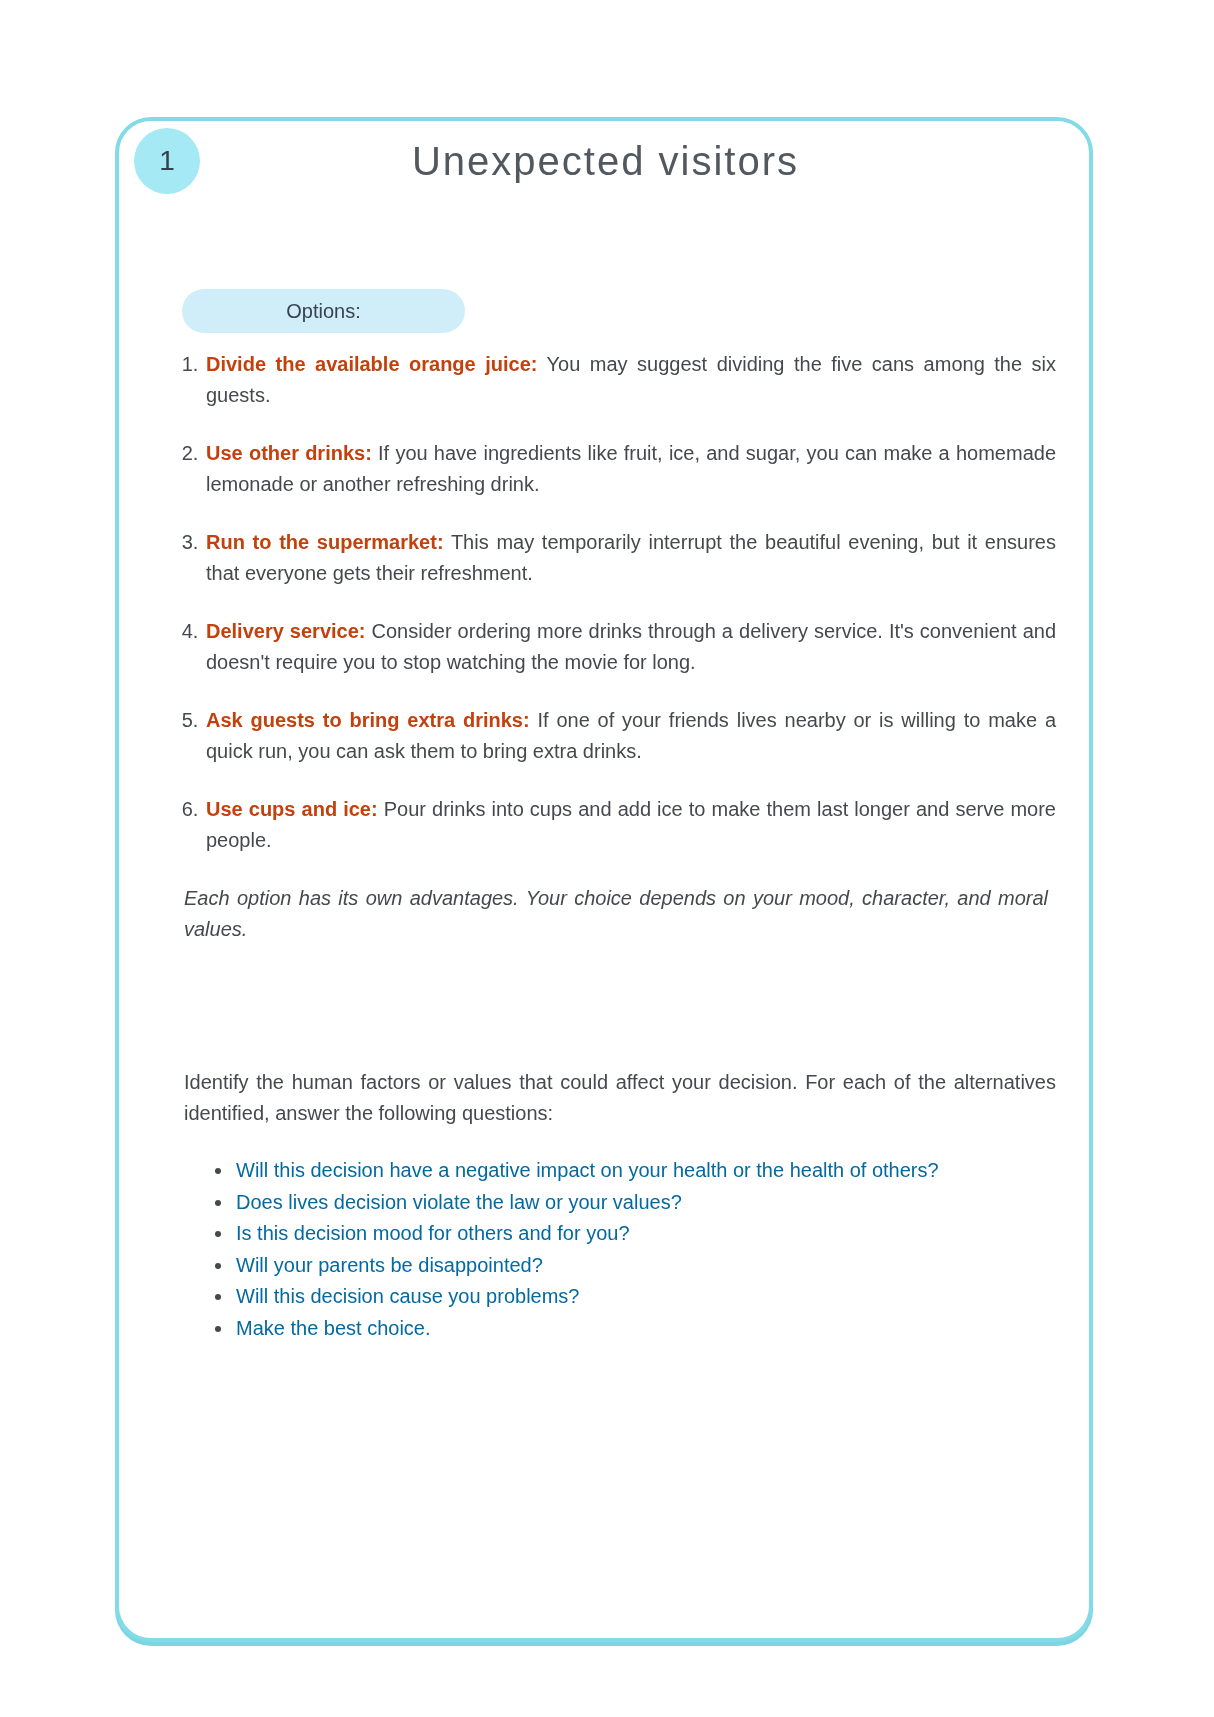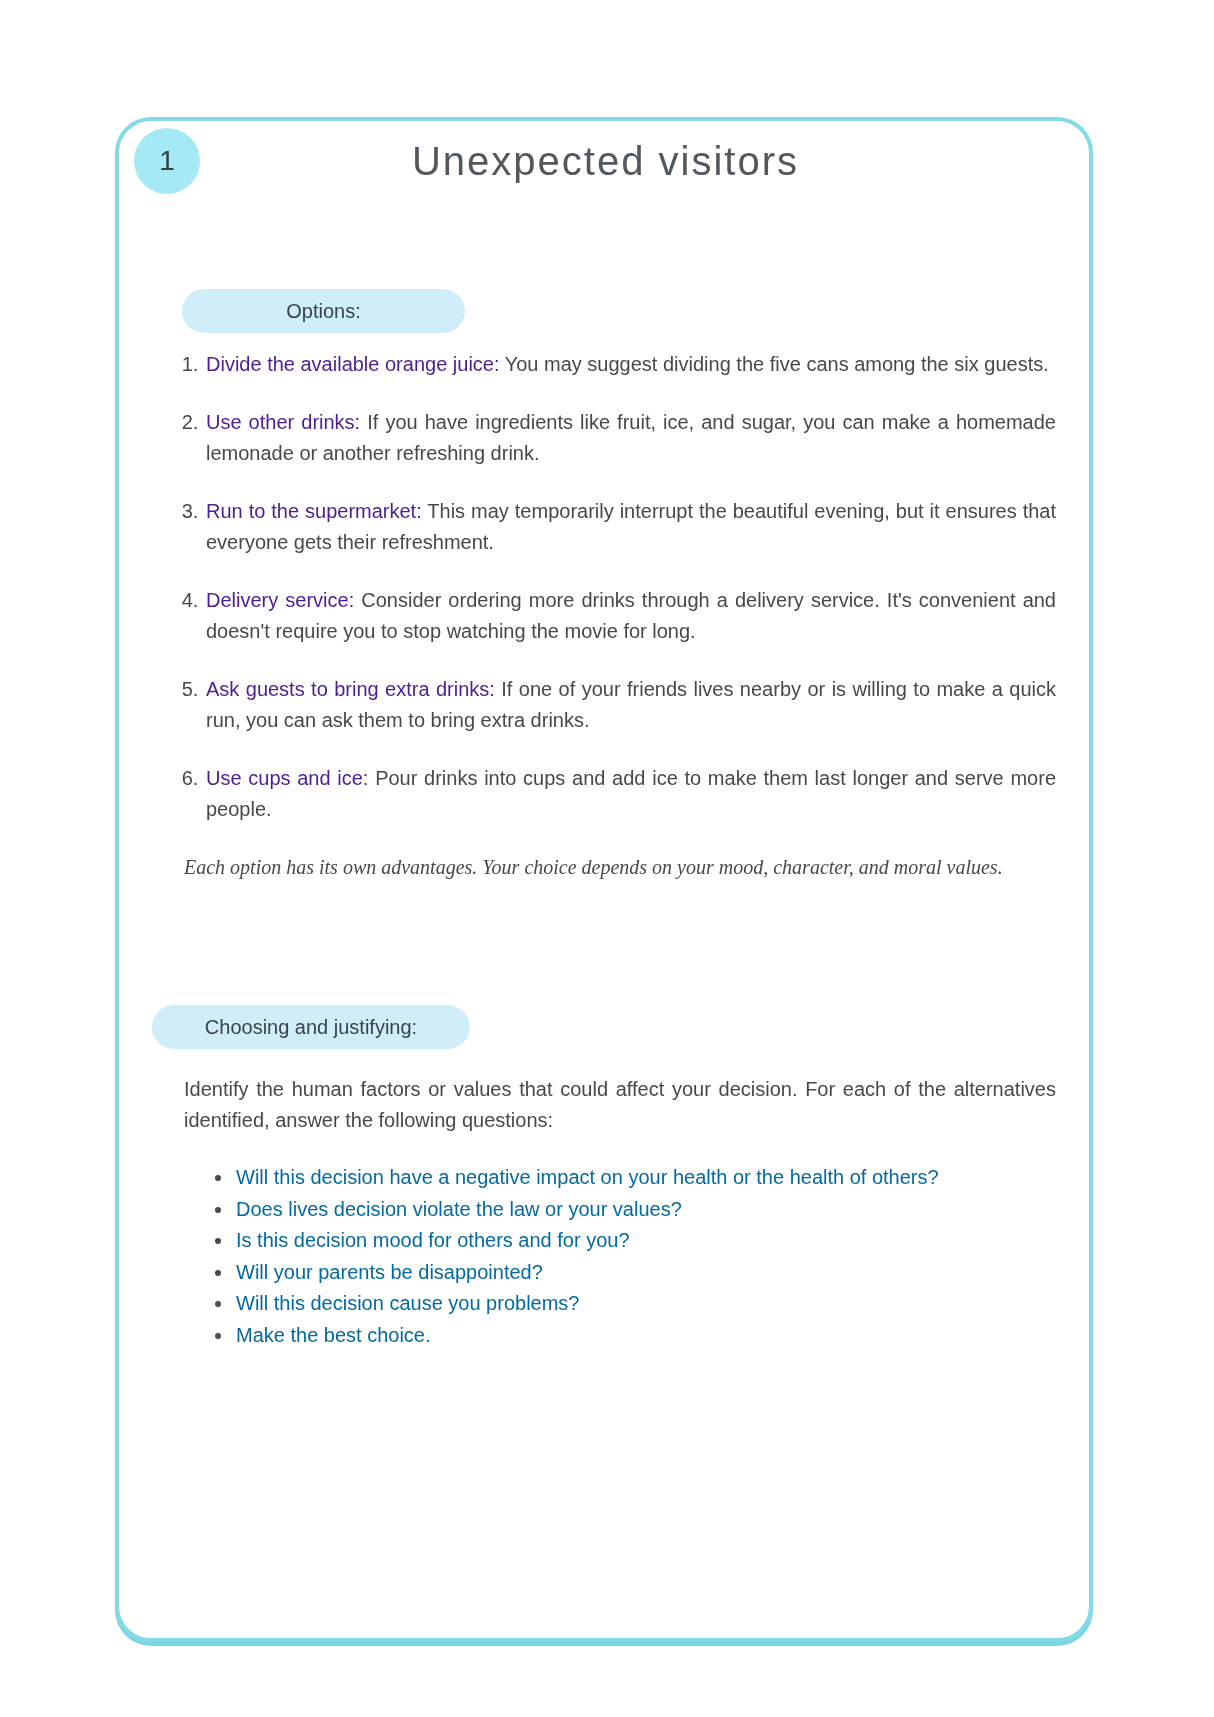--- a/index.html
+++ b/index.html
@@ -70,27 +70,26 @@
     padding:0 0 0 52px;
   }
   ol.options-list li{
     margin-bottom:27px;
     padding-left:2px;
   }
   ol.options-list li::marker{
     color:#45494e;
   }
   .lead{
-    font-weight:normal;
-    color:#4c1d95;
+    font-weight:bold;
+    color:#c2410c;
   }
   .note{
     font-style:italic;
     margin:1px 8px 0 32px;
-    font-family:Liberation Serif, serif;
   }
   .section-gap-large{ margin-top:122px; }
   .section-gap-medium{ margin-top:82px; }
   .para{
     margin:25px 0 0 32px;
   }
   ul.questions-list{
     margin:26px 0 0 0;
     padding:0 0 0 82px;
     list-style:disc;
@@ -124,21 +123,20 @@
         <li><span class="lead">Use other drinks:</span> <span>If you have ingredients like fruit, ice, and sugar, you can make a homemade lemonade or another refreshing drink.</span></li>
         <li><span class="lead">Run to the supermarket:</span> <span>This may temporarily interrupt the beautiful evening, but it ensures that everyone gets their refreshment.</span></li>
         <li><span class="lead">Delivery service:</span> <span>Consider ordering more drinks through a delivery service. It's convenient and doesn't require you to stop watching the movie for long.</span></li>
         <li><span class="lead">Ask guests to bring extra drinks:</span> <span>If one of your friends lives nearby or is willing to make a quick run, you can ask them to bring extra drinks.</span></li>
         <li><span class="lead">Use cups and ice:</span> <span>Pour drinks into cups and add ice to make them last longer and serve more people.</span></li>
       </ol>
 
       <div class="body-text note">Each option has its own advantages. Your choice depends on your mood, character, and moral values.</div>
 
       <div class="section-gap-large">
-        <div class="pill pill-choosing">Choosing and justifying:</div>
         <div class="body-text para">Identify the human factors or values that could affect your decision. For each of the alternatives identified, answer the following questions:</div>
         <ul class="questions-list">
           <li>Will this decision have a negative impact on your health or the health of others?</li>
           <li>Does lives decision violate the law or your values?</li>
           <li>Is this decision mood for others and for you?</li>
           <li>Will your parents be disappointed?</li>
           <li>Will this decision cause you problems?</li>
           <li>Make the best choice.</li>
         </ul>
       </div>

